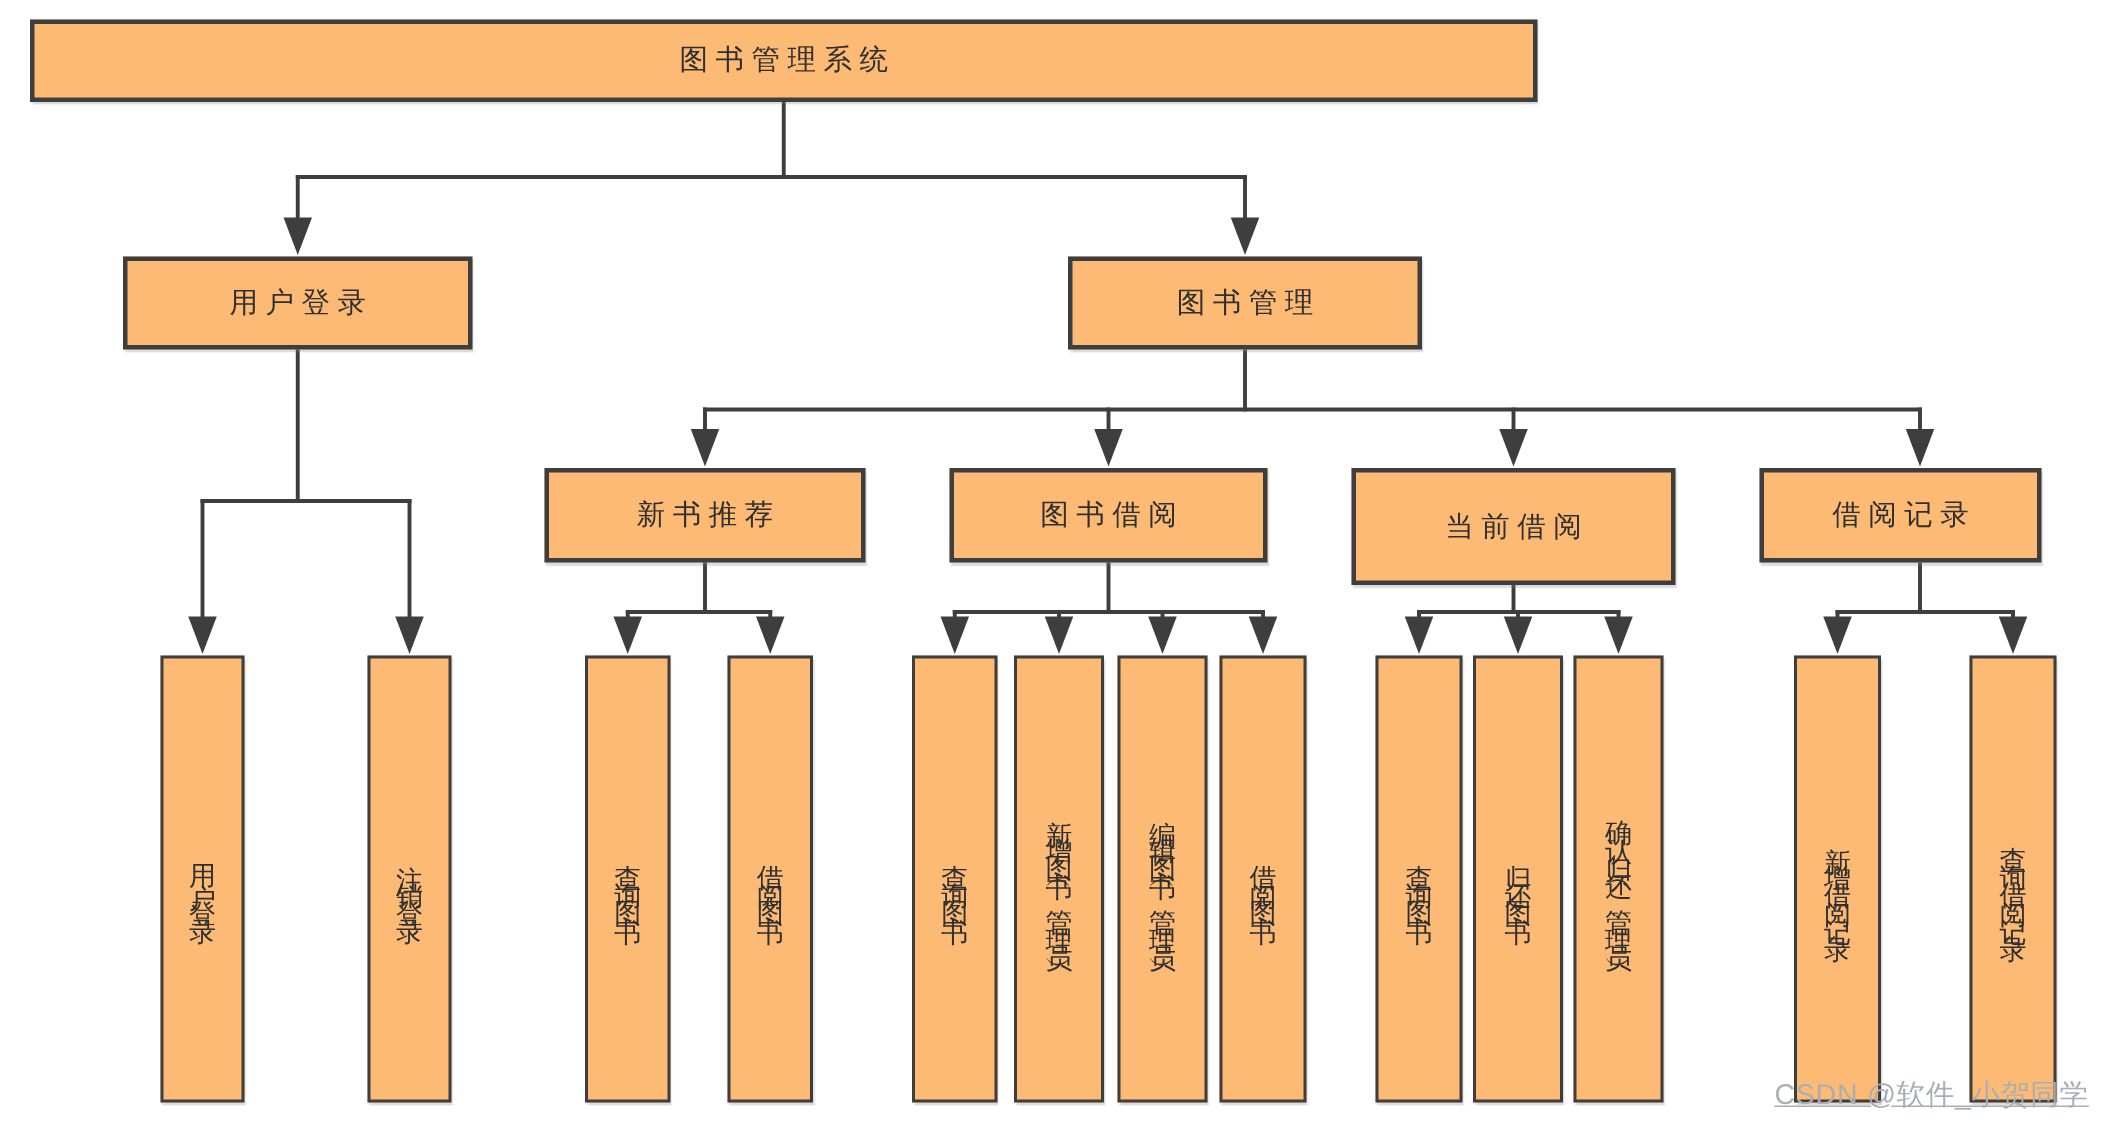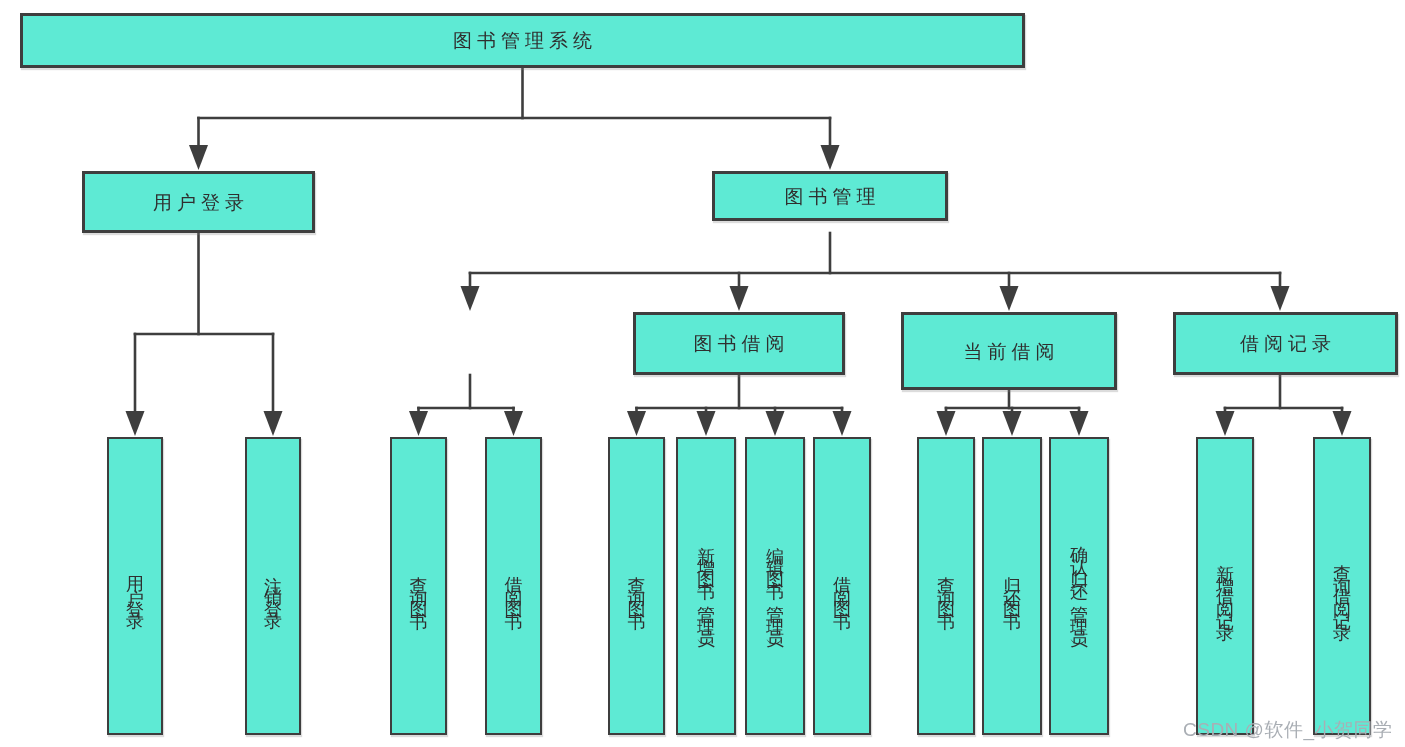--- a/index.html
+++ b/index.html
@@ -19,21 +19,21 @@
   }
   #node-layer {
     position: absolute;
     left: 0; top: 0;
     width: 1405px; height: 747px;
     z-index: 2;
   }
   .node {
     position: absolute;
     box-sizing: border-box;
-    background: #5eead4;
+    background: #fdba74;
     border: 3px solid #3e3e3e;
     display: flex;
     align-items: center;
     justify-content: center;
     box-shadow: 1px 2px 1px rgba(130,130,130,0.28);
   }
   .node.leaf { border-width: 2.5px; }
   .node-label {
     color: #2f2f2f;
     font-size: 19px;
@@ -119,30 +119,33 @@
       <path d="M 1342 408 V 417" fill="none" stroke="#3e3e3e" stroke-width="2.6" stroke-linecap="square"></path>
       <polygon points="1332.5,411 1351.5,411 1342,436" fill="#3e3e3e"></polygon>
     </svg>
   <div id="node-layer">
       <div class="node" style="left: 20px; top: 13px; width: 1005px; height: 55px;">
         <span class="node-label">图书管理系统</span>
       </div>
       <div class="node" style="left: 82px; top: 171px; width: 233px; height: 62px;">
         <span class="node-label">用户登录</span>
       </div>
-      <div class="node" style="left: 712px; top: 171px; width: 236px; height: 50px;">
+      <div class="node" style="left: 712px; top: 171px; width: 236px; height: 62px;">
         <span class="node-label">图书管理</span>
+      </div>
+      <div class="node" style="left: 363px; top: 312px; width: 214px; height: 63px;">
+        <span class="node-label">新书推荐</span>
       </div>
       <div class="node" style="left: 633px; top: 312px; width: 212px; height: 63px; font-family: Liberation Serif, serif;">
         <span class="node-label">图书借阅</span>
       </div>
       <div class="node" style="left: 901px; top: 312px; width: 216px; height: 78px;">
         <span class="node-label">当前借阅</span>
       </div>
-      <div class="node" style="left: 1173px; top: 312px; width: 225px; height: 63px; font-family: Liberation Serif, serif;">
+      <div class="node" style="left: 1173px; top: 312px; width: 188px; height: 63px; font-family: Liberation Serif, serif;">
         <span class="node-label">借阅记录</span>
       </div>
       <div class="node leaf" style="left: 107px; top: 437px; width: 56px; height: 298px;">
         <span class="node-label">用户登录</span>
       </div>
       <div class="node leaf" style="left: 245px; top: 437px; width: 56px; height: 298px;">
         <span class="node-label">注销登录</span>
       </div>
       <div class="node leaf" style="left: 390px; top: 437px; width: 57px; height: 298px;">
         <span class="node-label">查询图书</span>
@@ -171,14 +174,14 @@
       <div class="node leaf" style="left: 1049px; top: 437px; width: 60px; height: 298px;">
         <span class="node-label">确认归还（管理员）</span>
       </div>
       <div class="node leaf" style="left: 1196px; top: 437px; width: 58px; height: 298px;">
         <span class="node-label">新增借阅记录</span>
       </div>
       <div class="node leaf" style="left: 1313px; top: 437px; width: 58px; height: 298px;">
         <span class="node-label">查询借阅记录</span>
       </div>
     </div>
-  <div id="watermark" style="color: rgb(169, 174, 180);">CSDN @软件_小贺同学</div>
+  <div id="watermark" style="color: rgb(169, 174, 180); text-decoration: underline;">CSDN @软件_小贺同学</div>
 </div>
 
 </body></html>

